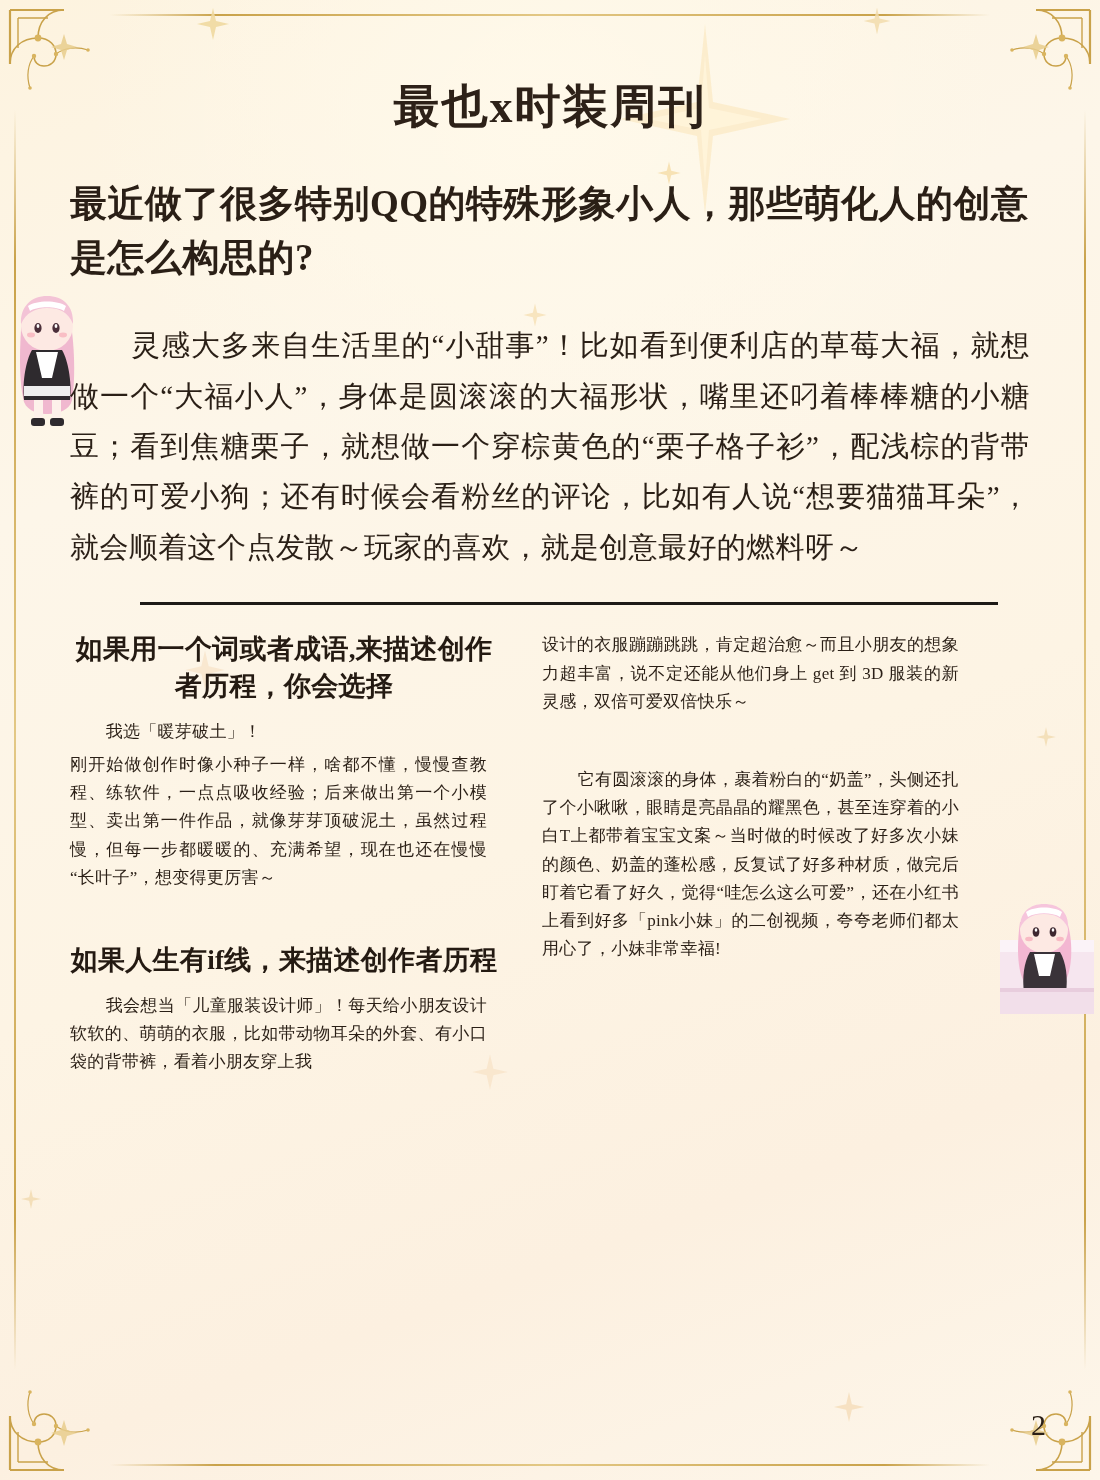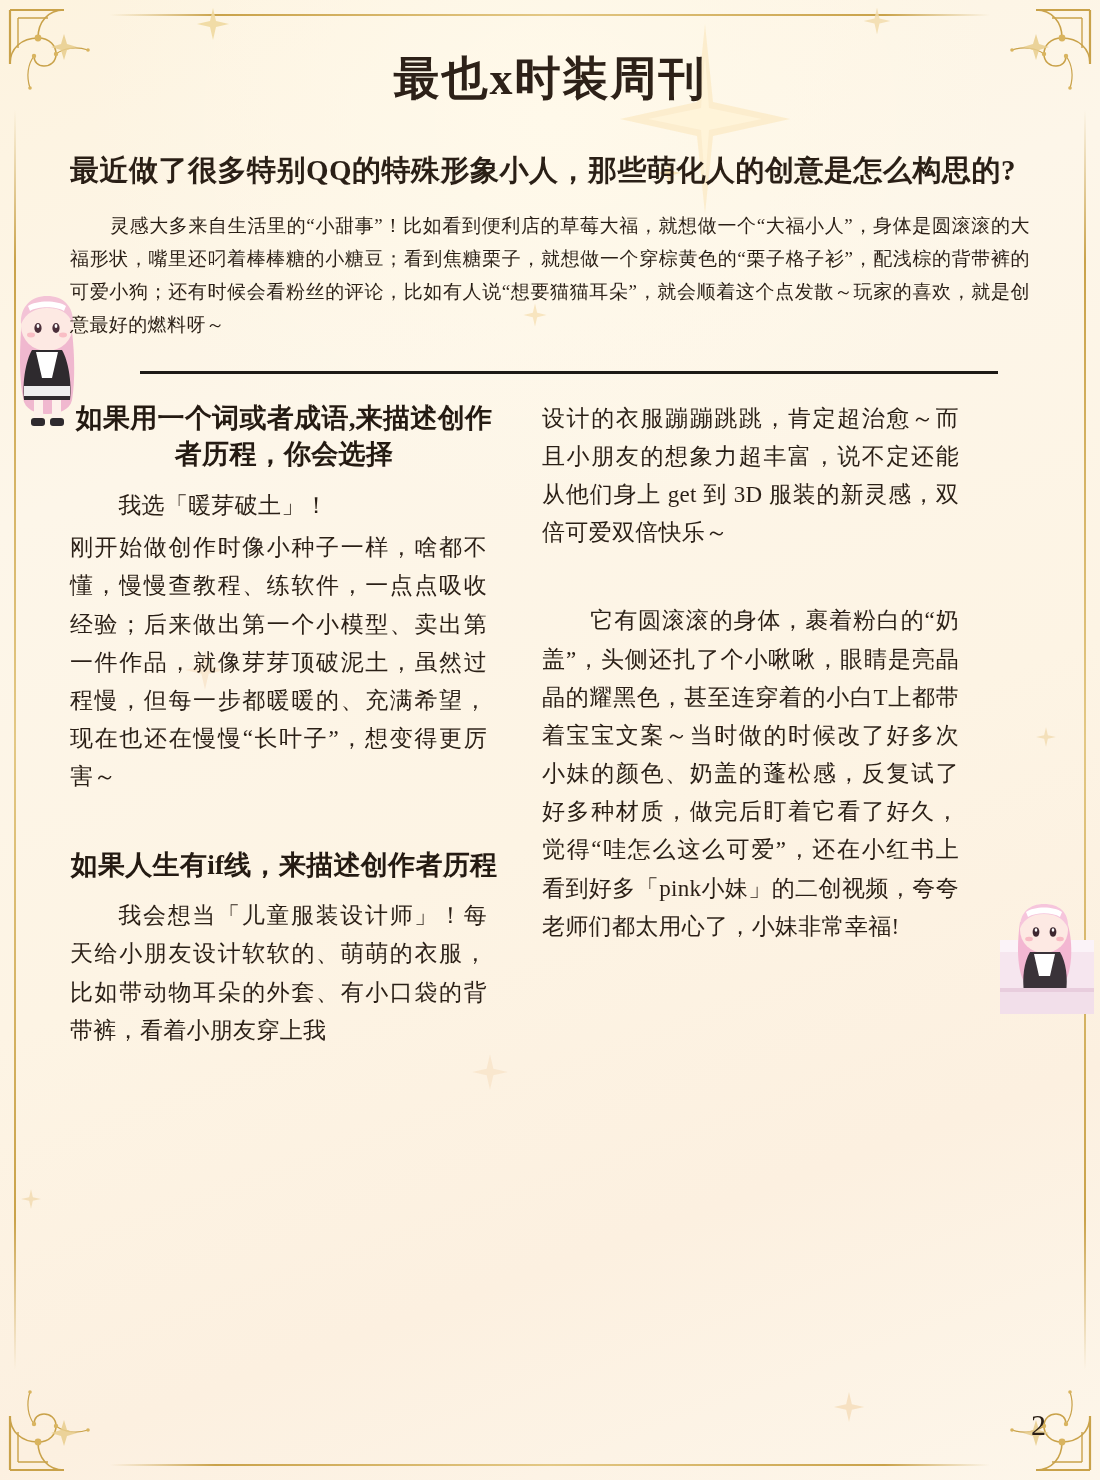--- a/index.html
+++ b/index.html
@@ -65,38 +65,38 @@
     padding: 0 70px;
     box-sizing: border-box;
   }
 
   .title {
     text-align: center;
     font-size: 46px;
     font-weight: bold;
     color: #2d2118;
     letter-spacing: 2px;
-    padding-top: 54px;
+    padding-top: 82px;
     line-height: 1.1;
     position: relative;
     z-index: 3;
   }
 
   .lede {
     margin: 44px 0 0 0;
-    font-size: 29px;
+    font-size: 37px;
     font-weight: bold;
     line-height: 1.48;
     color: #2a1f16;
     letter-spacing: 0.5px;
   }
 
   .intro {
-    margin: 17px 0 0 0;
-    font-size: 19px;
+    margin: 34px 0 0 0;
+    font-size: 29px;
     line-height: 1.74;
     color: #2a1f16;
     text-align: justify;
     text-indent: 2.1em;
     letter-spacing: 0.4px;
   }
 
   .rule {
     margin: 30px 0 0 70px;
     height: 3px;
@@ -116,29 +116,29 @@
     font-weight: bold;
     color: #241a12;
     line-height: 1.36;
     margin: 0 0 14px 0;
     letter-spacing: 0.3px;
     text-align: center;
   }
   .col .spacer-lg { height: 46px; }
 
   p.body {
-    font-size: 23px;
+    font-size: 17px;
     line-height: 1.66;
     color: #2a1f16;
     margin: 0 11px 4px 0;
     text-align: justify;
     letter-spacing: 0.3px;
   }
   p.body.indent { text-indent: 2.1em; }
-  p.body.lead   { text-indent: 2.1em; }
+  p.body.lead   { text-indent: 2.1em; font-family: Liberation Mono, monospace; }
 
   .pagenum {
     position: absolute;
     right: 54px;
     bottom: 38px;
     font-size: 30px;
     color: #2a1f16;
   }
 
   

